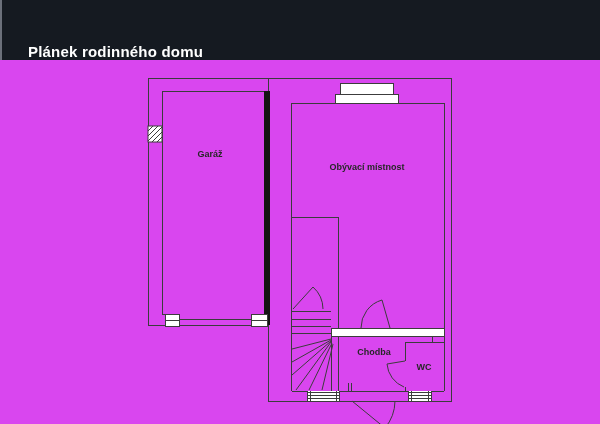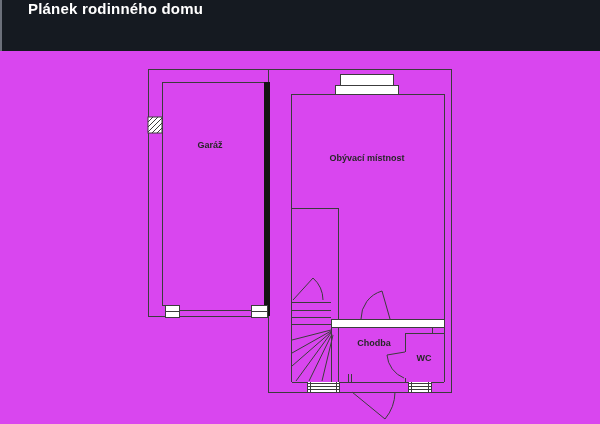--- a/index.html
+++ b/index.html
@@ -5,26 +5,26 @@
   html, body {
     margin: 0;
     padding: 0;
     width: 600px;
     height: 424px;
     background: #ffffff;
     overflow: hidden;
     font-family: "Liberation Sans", sans-serif;
   }
   .titlebar {
-    height: 51px;
+    height: 60px;
     background: #151a21;
     border-left: 2px solid #6b707a;
     box-sizing: border-box;
     display: flex;
-    align-items: flex-start;
+    align-items: flex-end;
     padding-left: 26px;
   }
   .titlebar h1 {
     margin: 0;
     color: #ffffff;
     font-size: 15px;
     font-weight: bold;
     letter-spacing: 0.2px;
   }
   .canvas {

